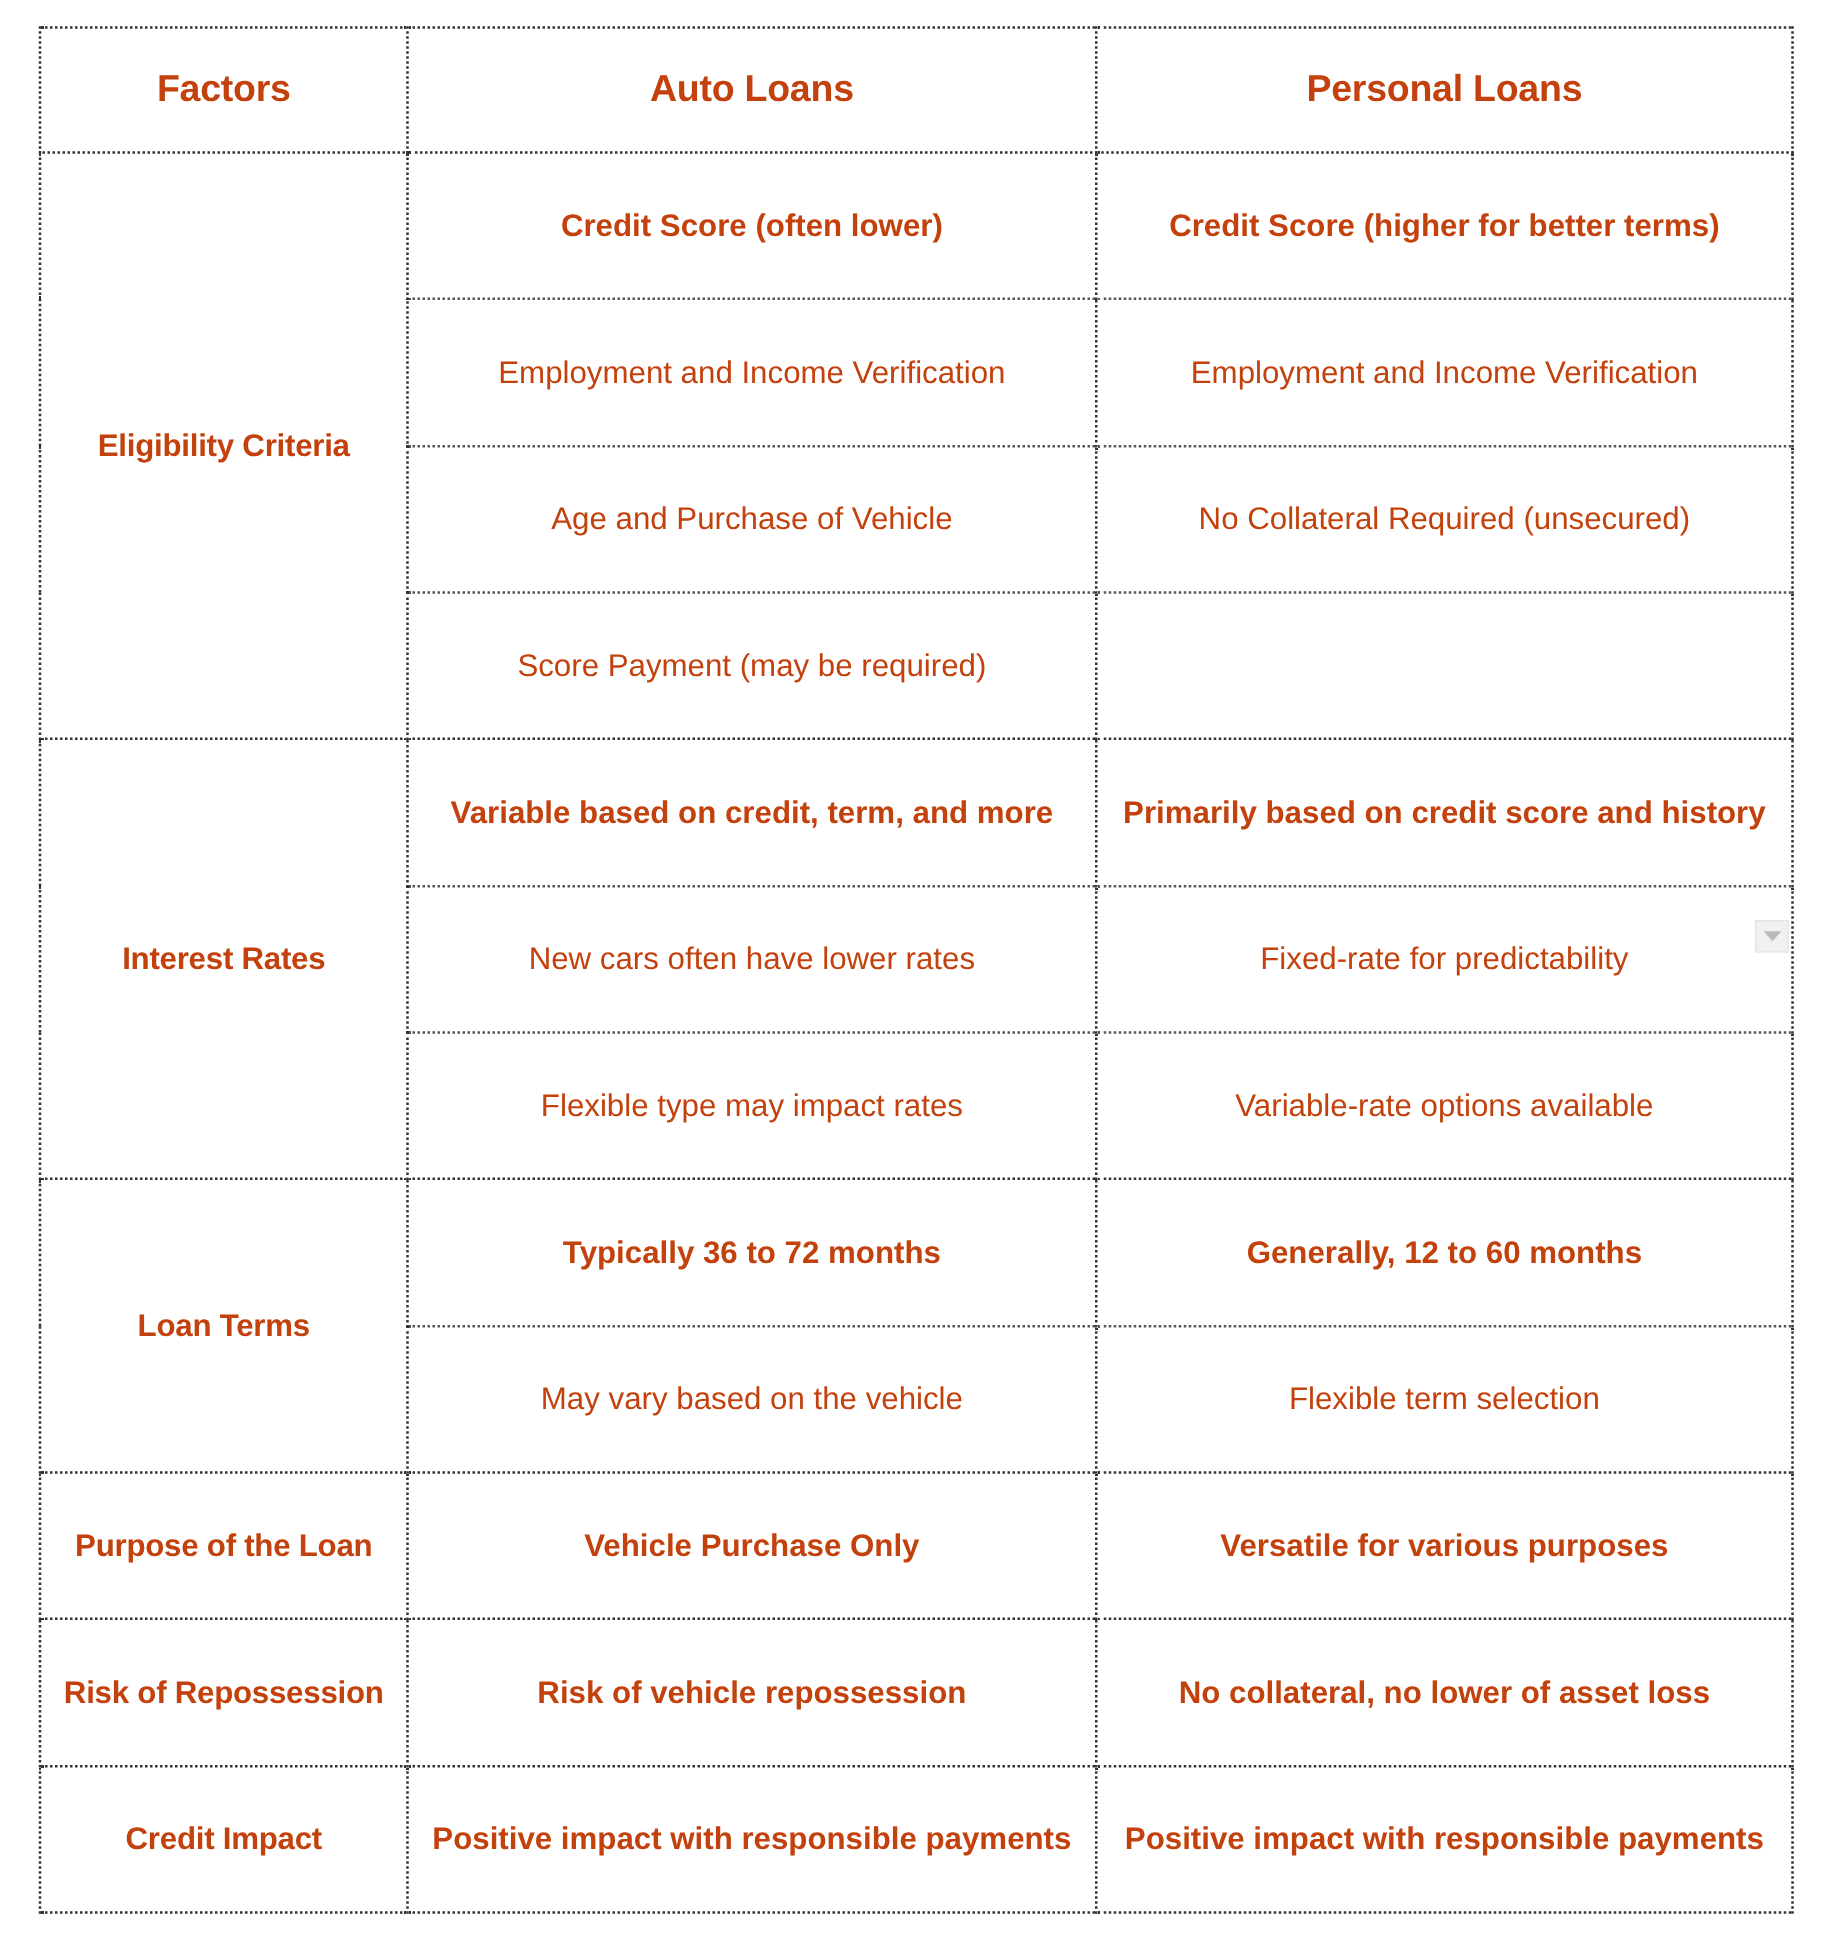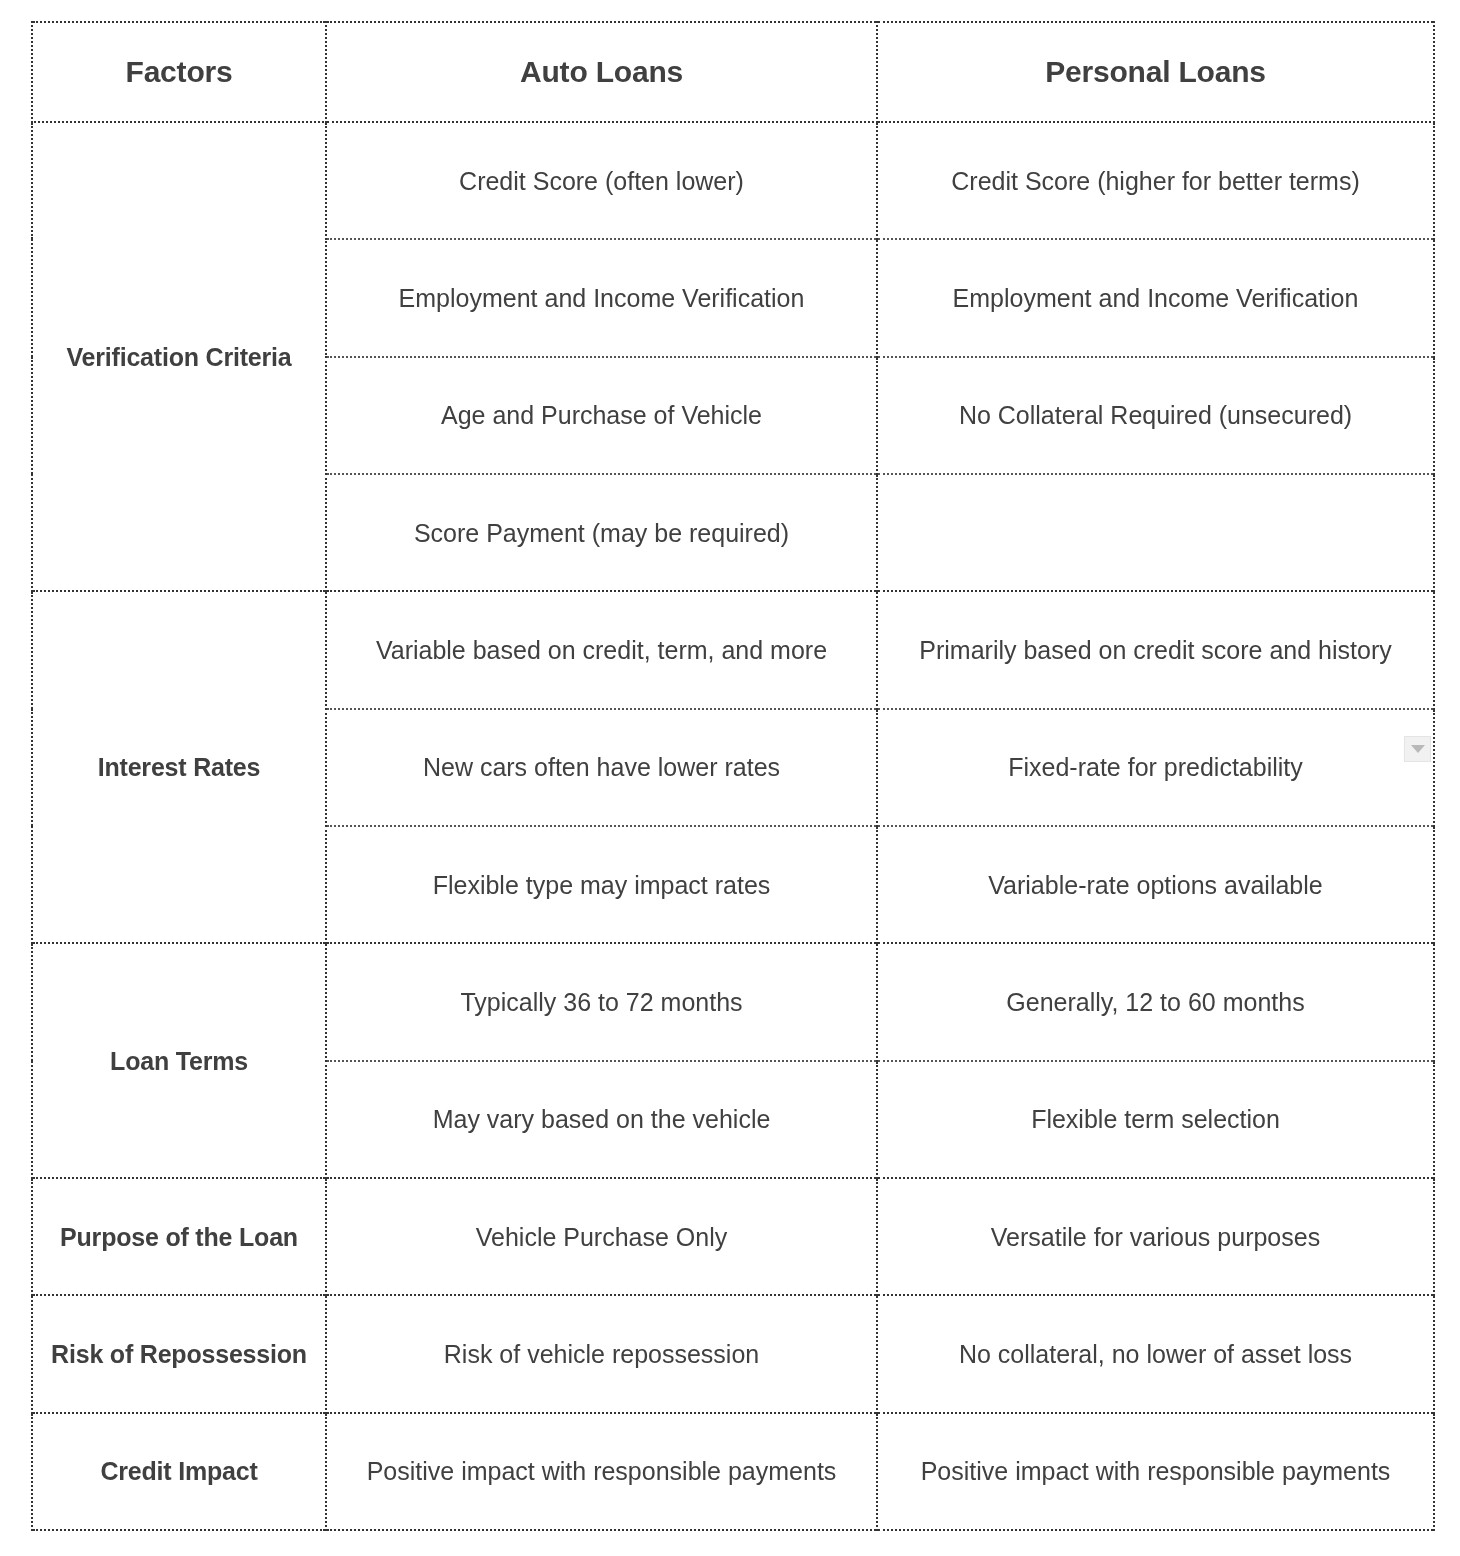--- a/index.html
+++ b/index.html
@@ -36,21 +36,21 @@
   table.compare col.c-factors { width: 294px; }
   table.compare col.c-auto    { width: 551px; }
   table.compare col.c-personal{ width: 557px; }
 
   th, td {
     text-align: center;
     vertical-align: middle;
     padding: 10px 14px;
     font-size: 25px;
     line-height: 1.28;
-    color: #404040;
+    color: #c2410c;
     font-weight: 400;
     border-left: 2px dotted #333333;
     border-right: 2px dotted #333333;
   }
 
   th.head {
     font-size: 30px;
     font-weight: bold;
     letter-spacing: -0.2px;
     border-bottom: 2px dotted #333333;
@@ -67,20 +67,21 @@
   tr.inner-row > td.value-cell {
     border-top: 2px dotted #555555;
   }
 
   
   tr.section-start > td {
     border-top: 2px dotted #333333;
   }
   tr.section-start > td.value-cell {
     border-top: 2px dotted #333333;
+    font-weight: bold;
   }
 
   .empty-cell { }
 
   
   .dropdown-widget {
     position: absolute;
     left: 1404px;
     top: 736px;
     width: 27px;
@@ -111,21 +112,21 @@
     </colgroup>
     <thead>
       <tr>
         <th class="head">Factors</th>
         <th class="head">Auto Loans</th>
         <th class="head">Personal Loans</th>
       </tr>
     </thead>
     <tbody id="table-body">
         <tr class="section-start">
-          <td class="factor-cell" rowspan="4">Verification Criteria</td>
+          <td class="factor-cell" rowspan="4">Eligibility Criteria</td>
           <td class="value-cell">Credit Score (often lower)</td>
           <td class="value-cell">Credit Score (higher for better terms)</td>
         </tr>
         <tr class="inner-row">
           <td class="value-cell">Employment and Income Verification</td>
           <td class="value-cell">Employment and Income Verification</td>
         </tr>
         <tr class="inner-row">
           <td class="value-cell">Age and Purchase of Vehicle</td>
           <td class="value-cell">No Collateral Required (unsecured)</td>

